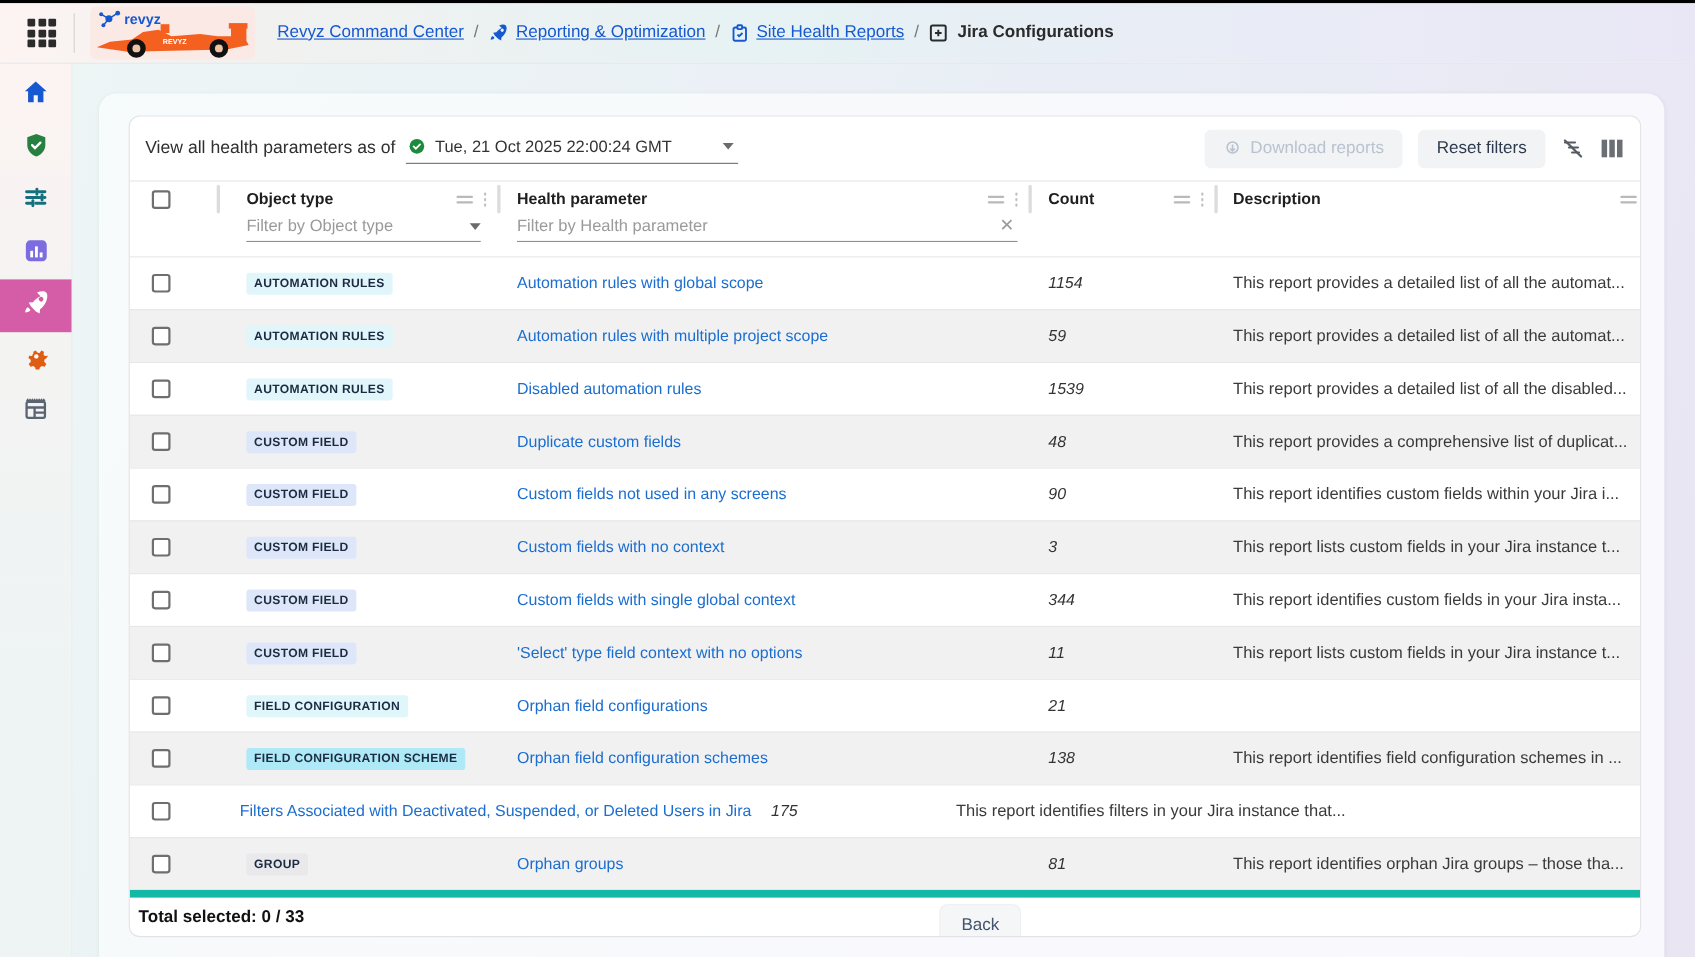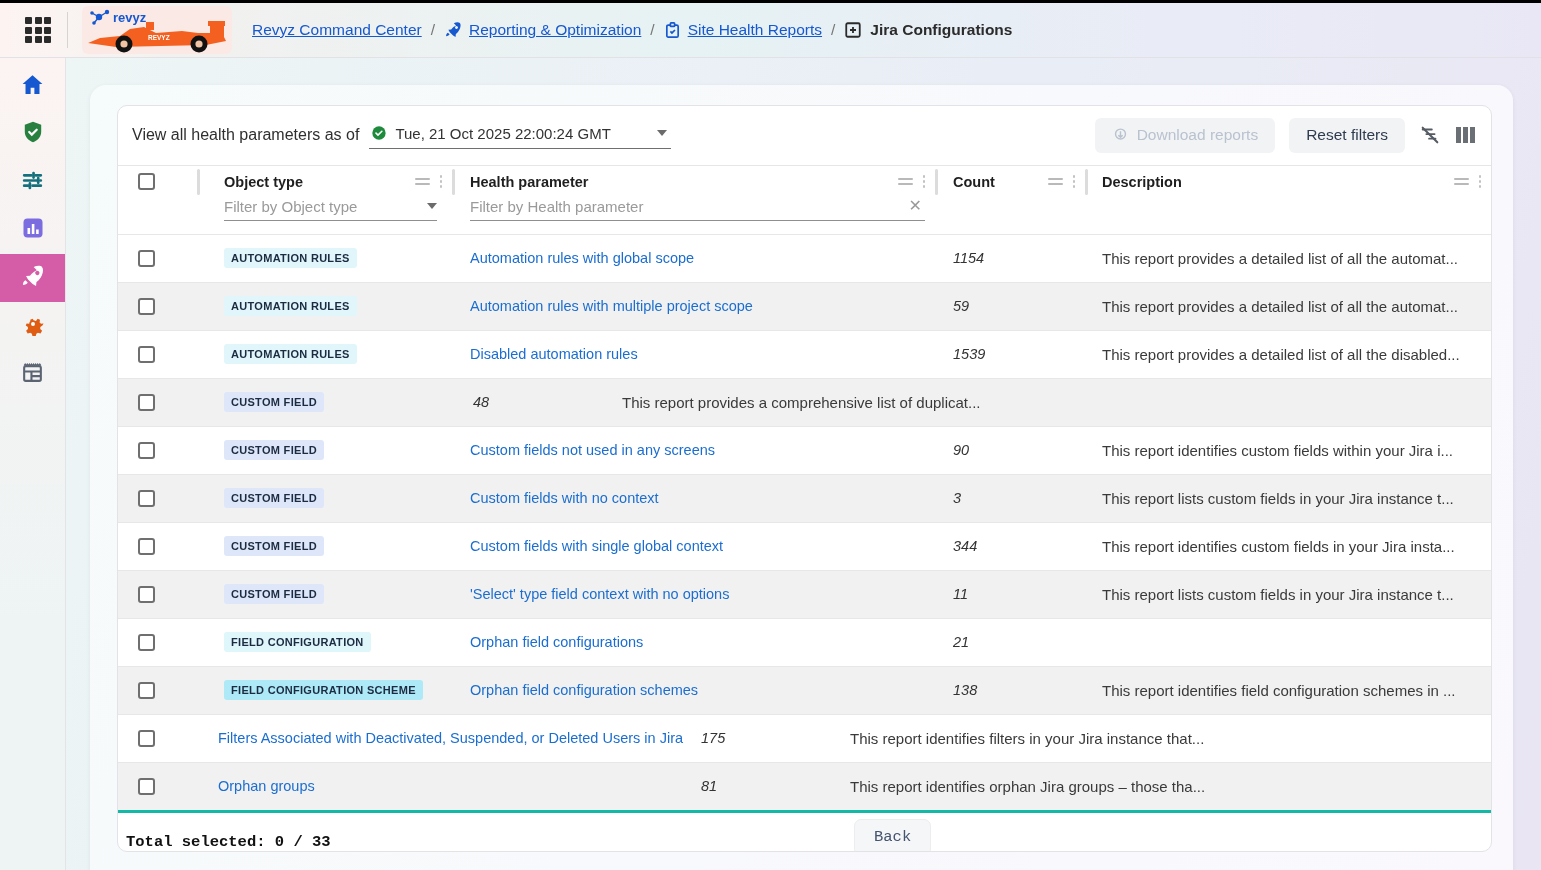--- a/index.html
+++ b/index.html
@@ -49,21 +49,21 @@
   .btn { height:35px; border:none; border-radius:6px; background:#f2f3f5; font-size:15.5px;
     padding:0 17px; font-family:inherit; cursor:pointer; display:flex; align-items:center; gap:8px; }
   .btn.disabled { color:#b9c2cf; cursor:default; }
   .btn.reset { color:#2e3b4e; }
   .tool-icon { cursor:pointer; display:inline-flex; }
 
   
   .col-cb { width:79px; flex:none; display:flex; align-items:center; padding-left:20px; }
   .col-type { width:252px; flex:none; padding-left:24px; display:flex; align-items:center; }
   .col-param { width:480px; flex:none; padding-left:15px; display:flex; align-items:center; }
-  .col-count { width:147px; flex:none; padding-left:15px; display:flex; align-items:center; }
+  .col-count { width:166px; flex:none; padding-left:15px; display:flex; align-items:center; }
   .col-desc { width:403px; flex:none; padding-left:14px; display:flex; align-items:center; overflow:hidden; }
   .col-end { flex:1; }
 
   .thead { border-top:1px solid #e6e6e6; }
   .hrow { display:flex; height:32px; align-items:center; }
   .hcell { position:relative; }
   .hlabel { font-size:14.5px; font-weight:bold; color:#1f1f1f; flex:1; white-space:nowrap; }
   .hicons { display:flex; align-items:center; gap:10px; margin-right:10px; }
   .ic-menu { width:15px; display:flex; flex-direction:column; gap:3px; cursor:pointer; }
   .ic-menu i { height:2px; background:#b9b9b9; border-radius:1px; }
@@ -79,21 +79,21 @@
   .rows { }
   .trow { display:flex; height:48px; border-top:1px solid #e7e7e7; }
   .trow:nth-child(even) { background:#f1f1f2; }
   .checkbox { width:17px; height:17px; border:2px solid #6f6f6f; border-radius:3px; background:#fff; cursor:pointer; }
   .badge { font-size:11px; font-weight:bold; letter-spacing:.3px; color:#1c2b41;
     padding:4px 7px; border-radius:3px; white-space:nowrap; }
   .plink { font-size:14.5px; color:#1b6ed0; cursor:pointer; white-space:nowrap; }
   .countv { font-size:14.5px; color:#333;font-style:italic; }
   .descv { font-size:15px; color:#3a3a3a; white-space:nowrap; }
 
-  .tfoot { border-top:3px solid #14b8a6; height:48px; display:flex; align-items:flex-end; position:relative;font-family:Liberation Mono, monospace; }
+  .tfoot { border-top:7px solid #14b8a6; height:48px; display:flex; align-items:center; position:relative; }
   .total { font-size:15.5px; font-weight:bold; color:#111; margin-left:8px; }
   .back-btn { position:absolute; left:736px; top:6px; height:37px; padding:0 19px; background:#f5f6f8;
     border:1px solid #eceded; border-radius:7px; color:#44546f; font-size:15.5px; font-family:inherit; cursor:pointer; }
 </style>
 </head>
 <body>
 
 <div class="topstrip"></div>
 
 <div class="topbar">
@@ -438,20 +438,23 @@
 
           <div class="trow">
             <div class="col-cb">
                 <span class="checkbox"></span>
               </div>
             <span style="width:3px;flex:none;"></span>
             <div class="col-type">
                 <span class="badge" style="background: rgb(221, 231, 249);">CUSTOM FIELD</span>
               </div>
             <span style="width:3px;flex:none;"></span>
+            <div class="col-param">
+                <span class="plink">Duplicate custom fields</span>
+              </div>
             <span style="width:3px;flex:none;"></span>
             <div class="col-count">
                 <span class="countv">48</span>
               </div>
             <span style="width:3px;flex:none;"></span>
             <div class="col-desc">
                 <span class="descv">This report provides a comprehensive list of duplicat...</span>
               </div>
             <div class="col-end"></div>
           </div>
@@ -609,20 +612,23 @@
                 <span class="descv">This report identifies filters in your Jira instance that...</span>
               </div>
             <div class="col-end"></div>
           </div>
 
           <div class="trow">
             <div class="col-cb">
                 <span class="checkbox"></span>
               </div>
             <span style="width:3px;flex:none;"></span>
+            <div class="col-type">
+                <span class="badge" style="background: rgb(233, 233, 235);">GROUP</span>
+              </div>
             <span style="width:3px;flex:none;"></span>
             <div class="col-param">
                 <span class="plink">Orphan groups</span>
               </div>
             <span style="width:3px;flex:none;"></span>
             <div class="col-count">
                 <span class="countv">81</span>
               </div>
             <span style="width:3px;flex:none;"></span>
             <div class="col-desc">

